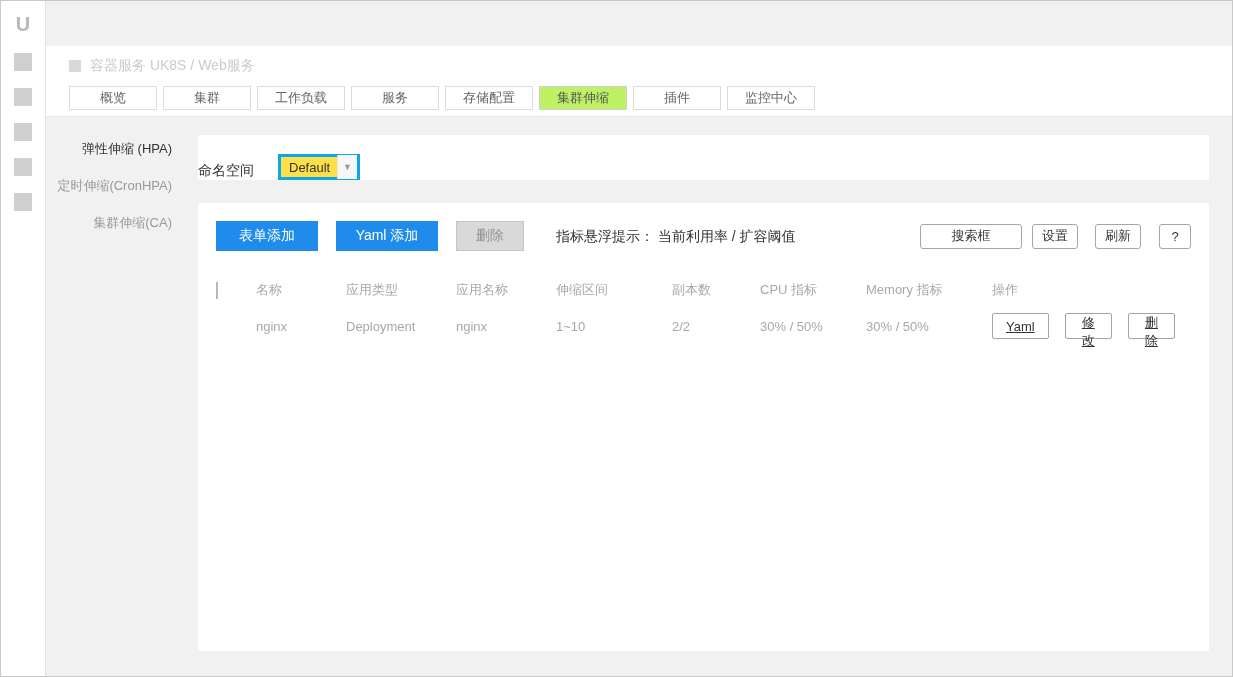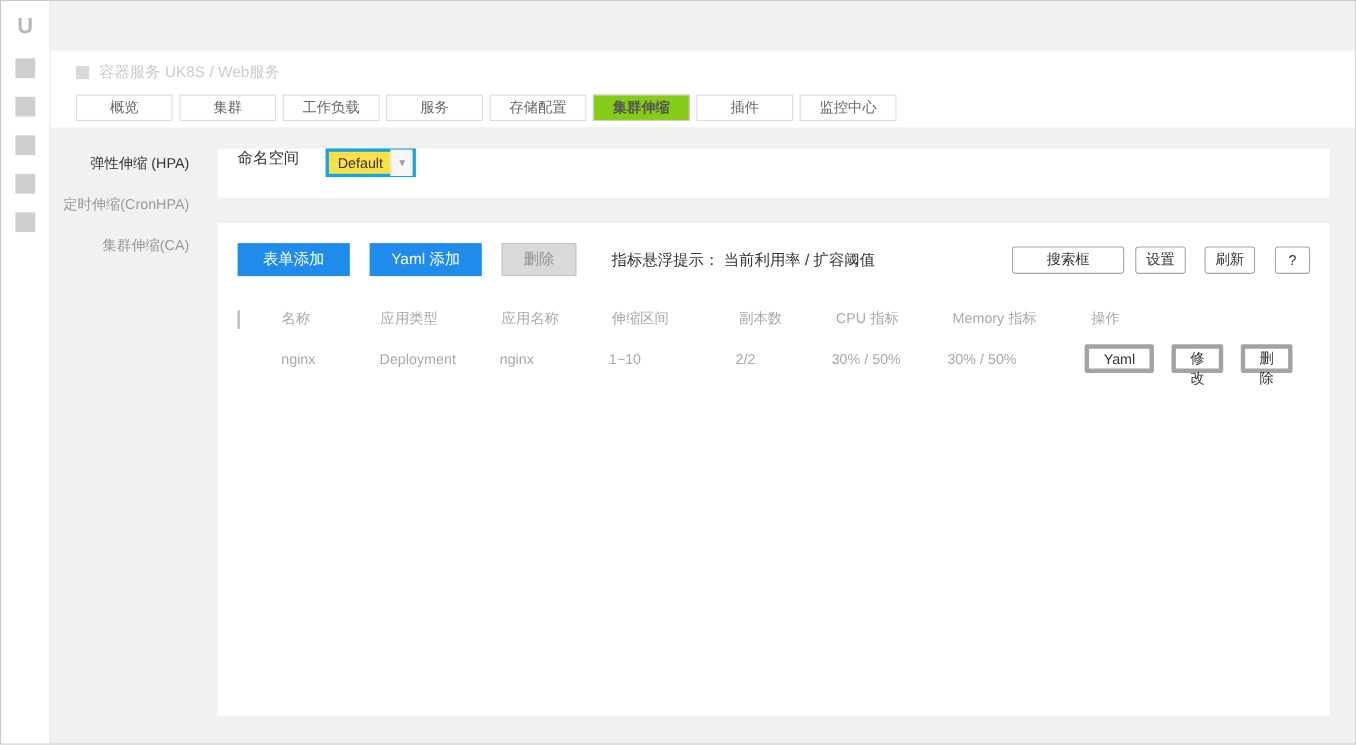--- a/index.html
+++ b/index.html
@@ -48,40 +48,39 @@
   .bc-icon { width:12px; height:12px; background:#d9d9d9; }
   .tabs { display:flex; margin-top:8px; }
   .tab {
     min-width:88px; height:24px; line-height:22px;
     border:1px solid #dcdcdc; background:#fff;
     color:#666; font-size:13px;
     text-align:center; padding:0 10px;
     margin-right:6px;
     cursor:pointer;
   }
-  .tab.active { background:#84cc16; border-color:#cfcfcf; color:#555;font-weight:bold; }
+  .tab.active { background:#bef264; border-color:#cfcfcf; color:#555; }
   
   .content { flex:1; display:flex; min-height:0; }
   .sidebar { width:152px; flex-shrink:0; padding-top:22px; }
   .side-item {
     text-align:right; padding-right:26px;
     font-size:13px; color:#999;
     height:20px; line-height:20px;
     margin-bottom:17px;
     cursor:pointer;
     white-space:nowrap;
   }
   .side-item.active { color:#333; }
   .panels { flex:1; padding:18px 23px 0 0; min-width:0; }
   .panel { background:#fff; border-radius:2px; }
   
   .panel-filter {
     height:45px;
-    display:flex; align-items:flex-start;
-    padding-left:18px;
+    display:flex; align-items:flex-end;
     margin-bottom:23px;
   }
   .ns-label { font-size:14px; color:#333; margin-right:24px; }
   .ns-select {
     width:82px; height:26px;
     border:3px solid #0ea5e9; background:#fde047;
     display:flex; align-items:center; justify-content:space-between;
     padding-left:8px;
     font-size:13px; color:#333;
     cursor:pointer;
@@ -137,26 +136,27 @@
   .col-cpu   { width:106px; }
   .col-mem   { width:126px; }
   .col-ops   { flex:1; display:flex; align-items:center; }
   .checkbox {
     width:13px; height:13px;
     border:1px solid #b9b9b9; background:#fff;
     cursor:pointer;
   }
   .btn-action {
     height:26px;
-    border:4px solid #a3a3a3; background:#fff;
+    border:1px solid #a3a3a3; background:#fff;
     color:#333; font-size:13px;
     padding:0 13px; border-radius:2px;
     margin-right:16px;
     cursor:pointer;
     font-family:inherit;
+    text-decoration:underline;
   }
 </style>
 </head>
 <body>
 
 <div class="page">
 
   <div class="rail">
     <div class="rail-logo">U</div>
     <div class="rail-icon"></div>

